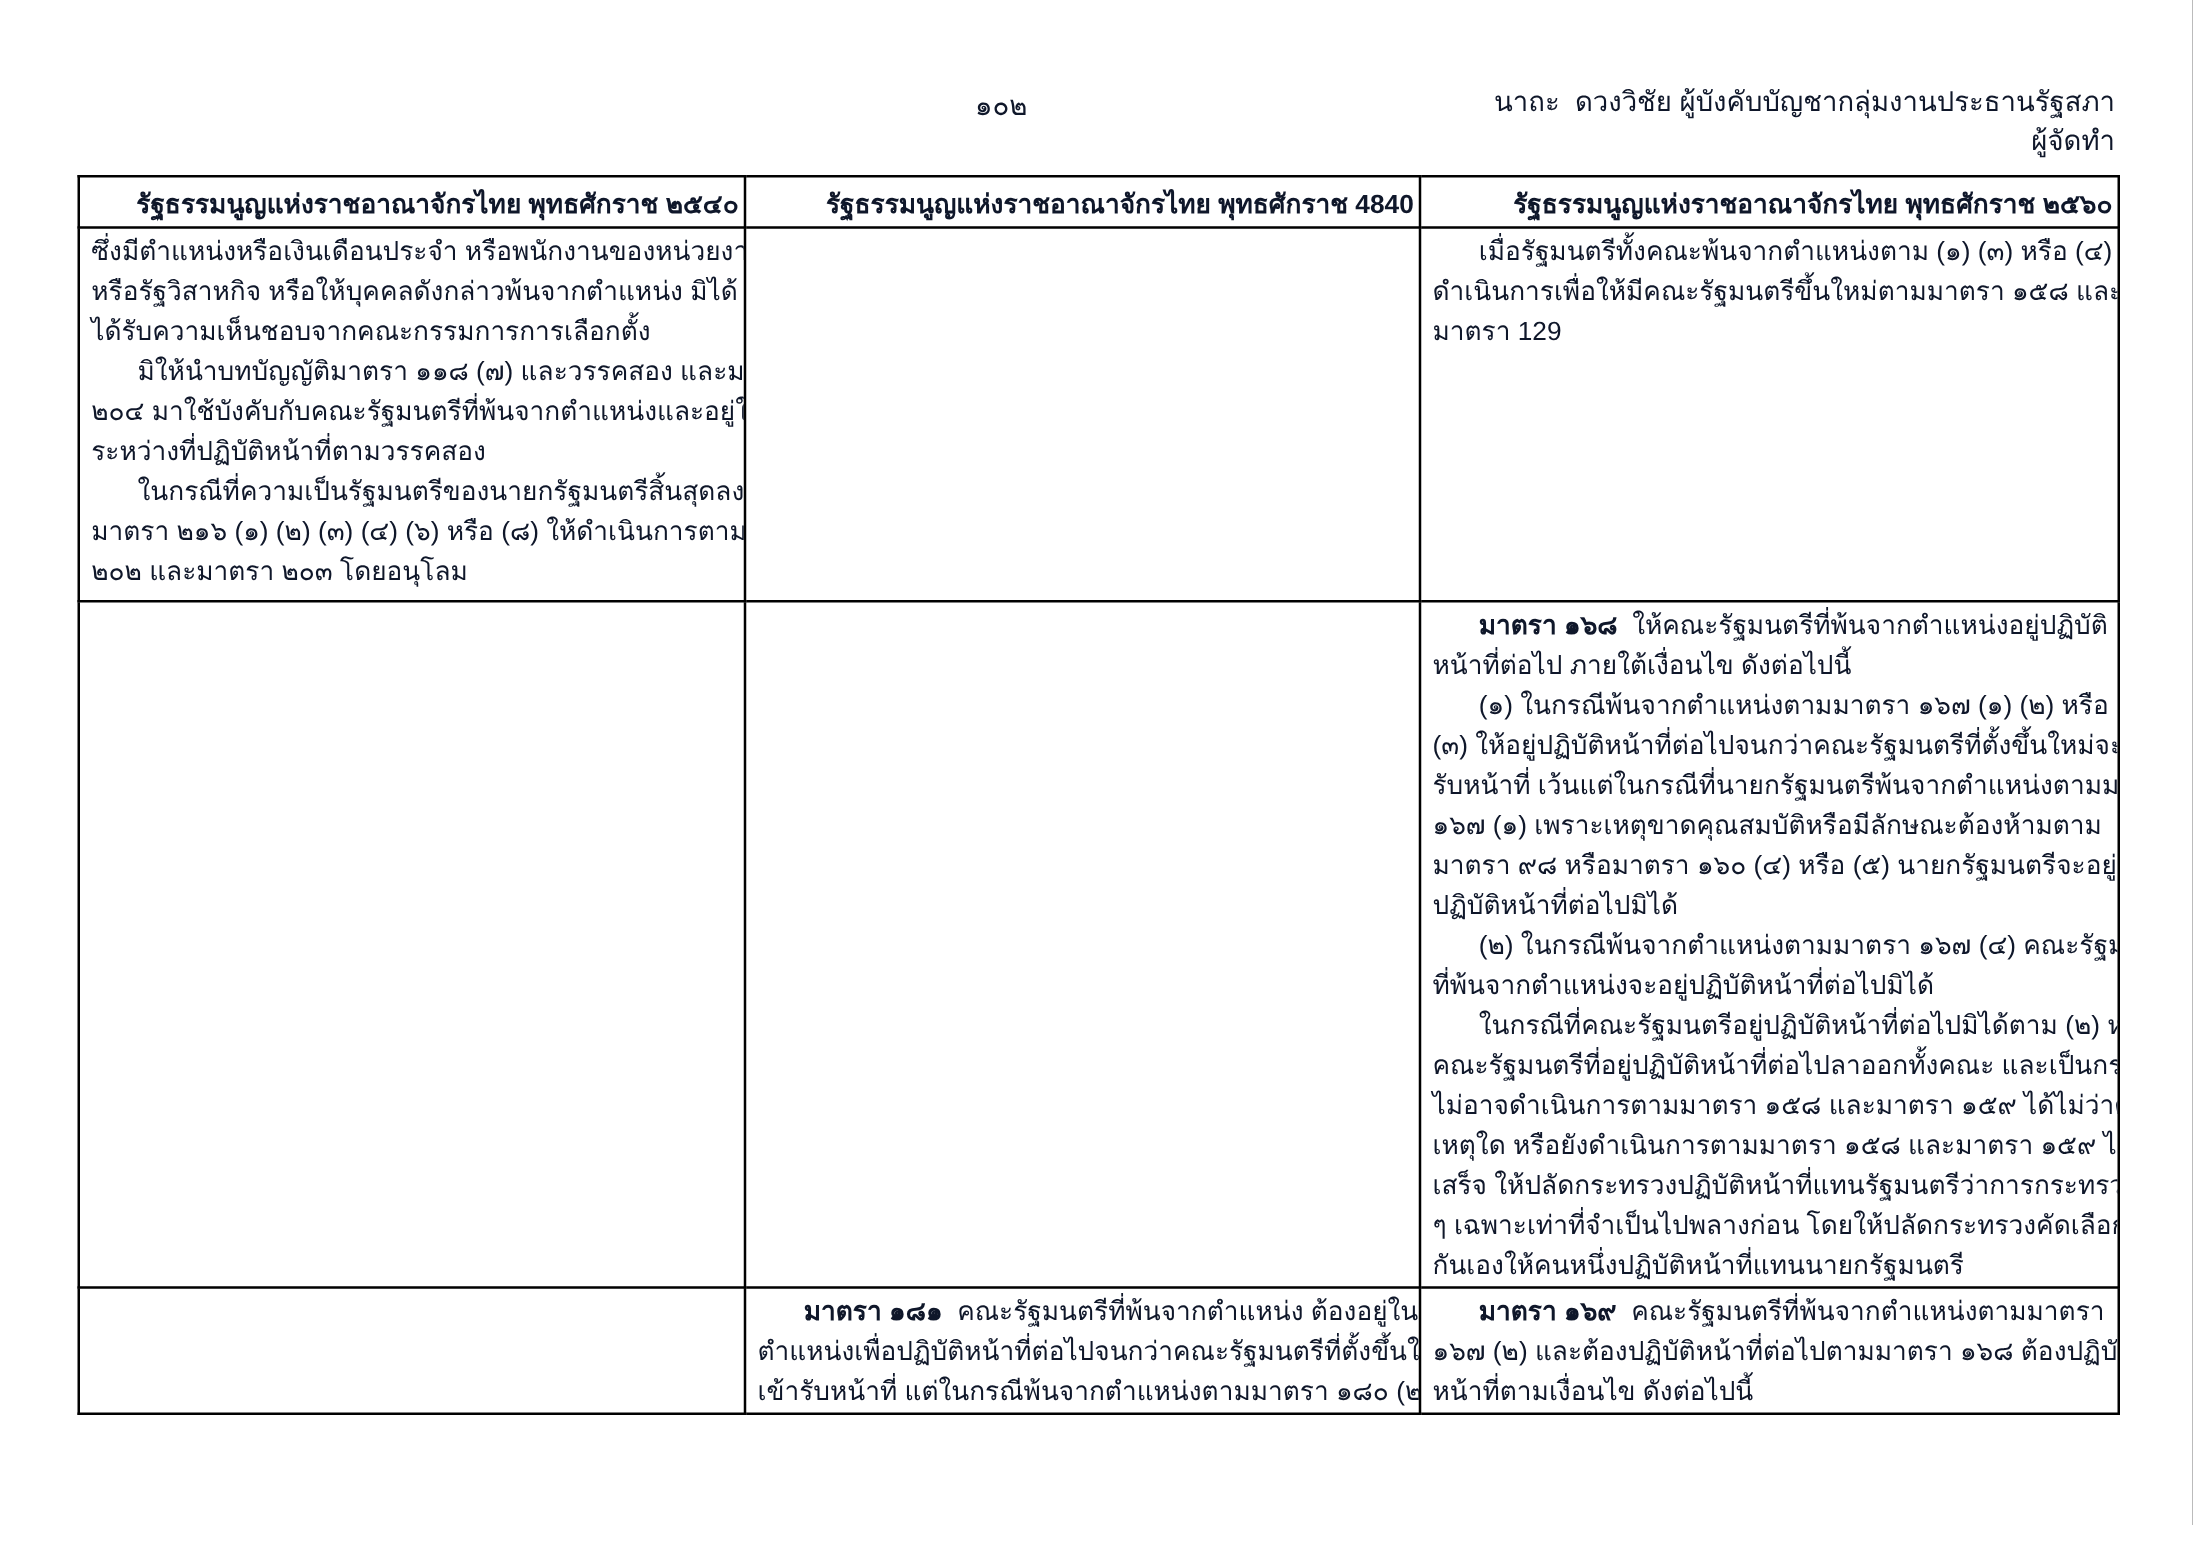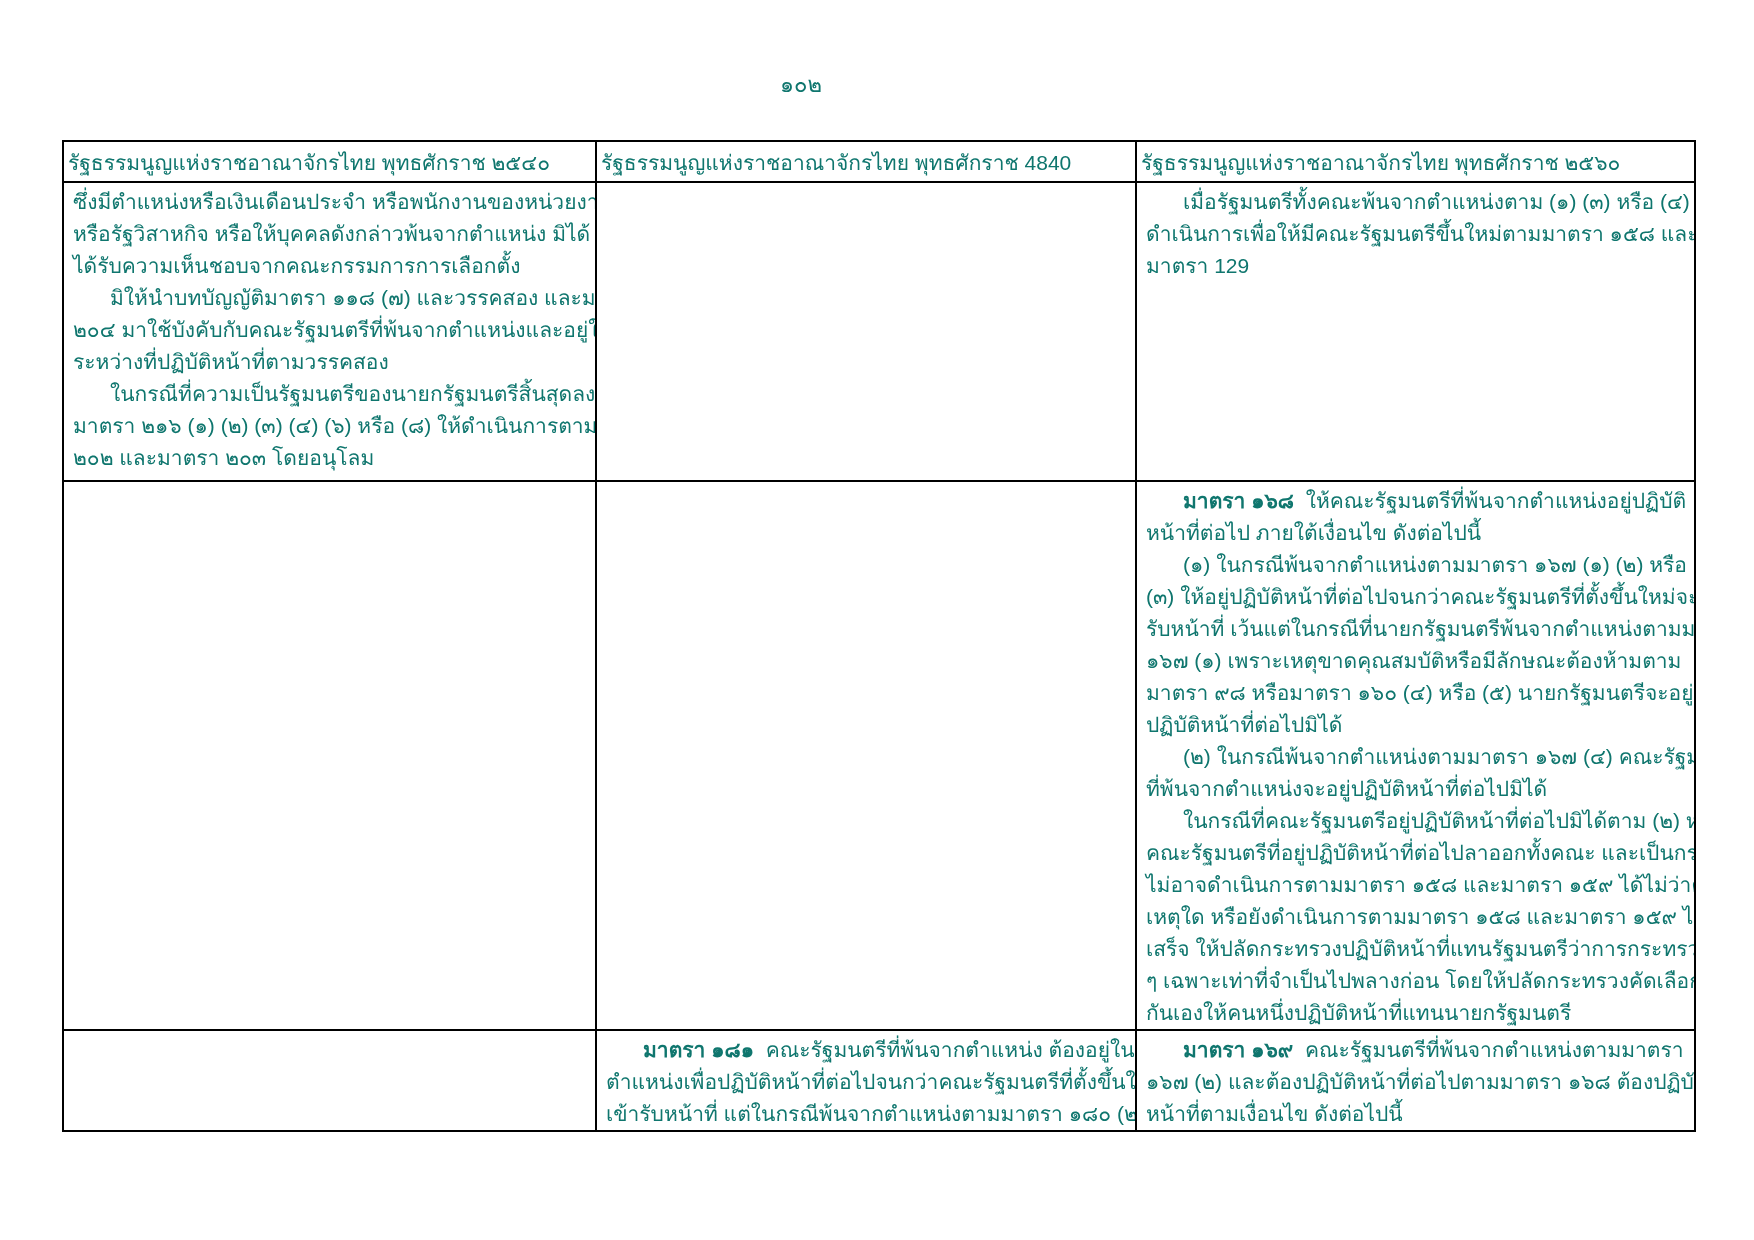--- a/index.html
+++ b/index.html
@@ -2,21 +2,21 @@
 <html><head>
 <meta charset="utf-8">
 <style>
   html, body { margin: 0; padding: 0; background: #888; }
   .page {
     position: relative;
     width: 1754px;
     height: 1240px;
     background: #ffffff;
     font-family: "Liberation Sans", sans-serif;
-    color: #0f766e;
+    color: #0f172a;
     overflow: hidden;
   }
   .page-number {
     position: absolute;
     top: 70px;
     left: 780px;
     font-size: 22px;
     line-height: 30px;
     white-space: pre;
   }
@@ -37,41 +37,45 @@
     border-collapse: collapse;
     table-layout: fixed;
   }
   table.comparison th, table.comparison td {
     border: 2px solid #000000;
     vertical-align: top;
     overflow: hidden;
   }
   table.comparison th {
     font-size: 21px;
-    font-weight: normal;
-    text-align: left;
+    font-weight: bold;
+    text-align: right;
     padding: 4px 4px 2px 4px;
     height: 32px;
   }
   table.comparison td {
     font-size: 21px;
     line-height: 32px;
     padding: 3px 6px 0 9px;
   }
   .line { white-space: pre; }
   .line.indent { padding-left: 37px; }
   .line b { font-weight: bold; }
 </style>
 </head>
 <body>
 
 <div class="page">
 
   <div class="page-number">๑๐๒</div>
 
+  <div class="credit">
+    <div>นาถะ  ดวงวิชัย ผู้บังคับบัญชากลุ่มงานประธานรัฐสภา</div>
+    <div>ผู้จัดทำ</div>
+  </div>
 
   <table class="comparison">
     <colgroup id="col-group">
         <col style="width: 533px;">
         <col style="width: 540px;">
         <col style="width: 559px;">
       </colgroup>
     <thead>
       <tr>
         <th>รัฐธรรมนูญแห่งราชอาณาจักรไทย พุทธศักราช ๒๕๔๐</th>

